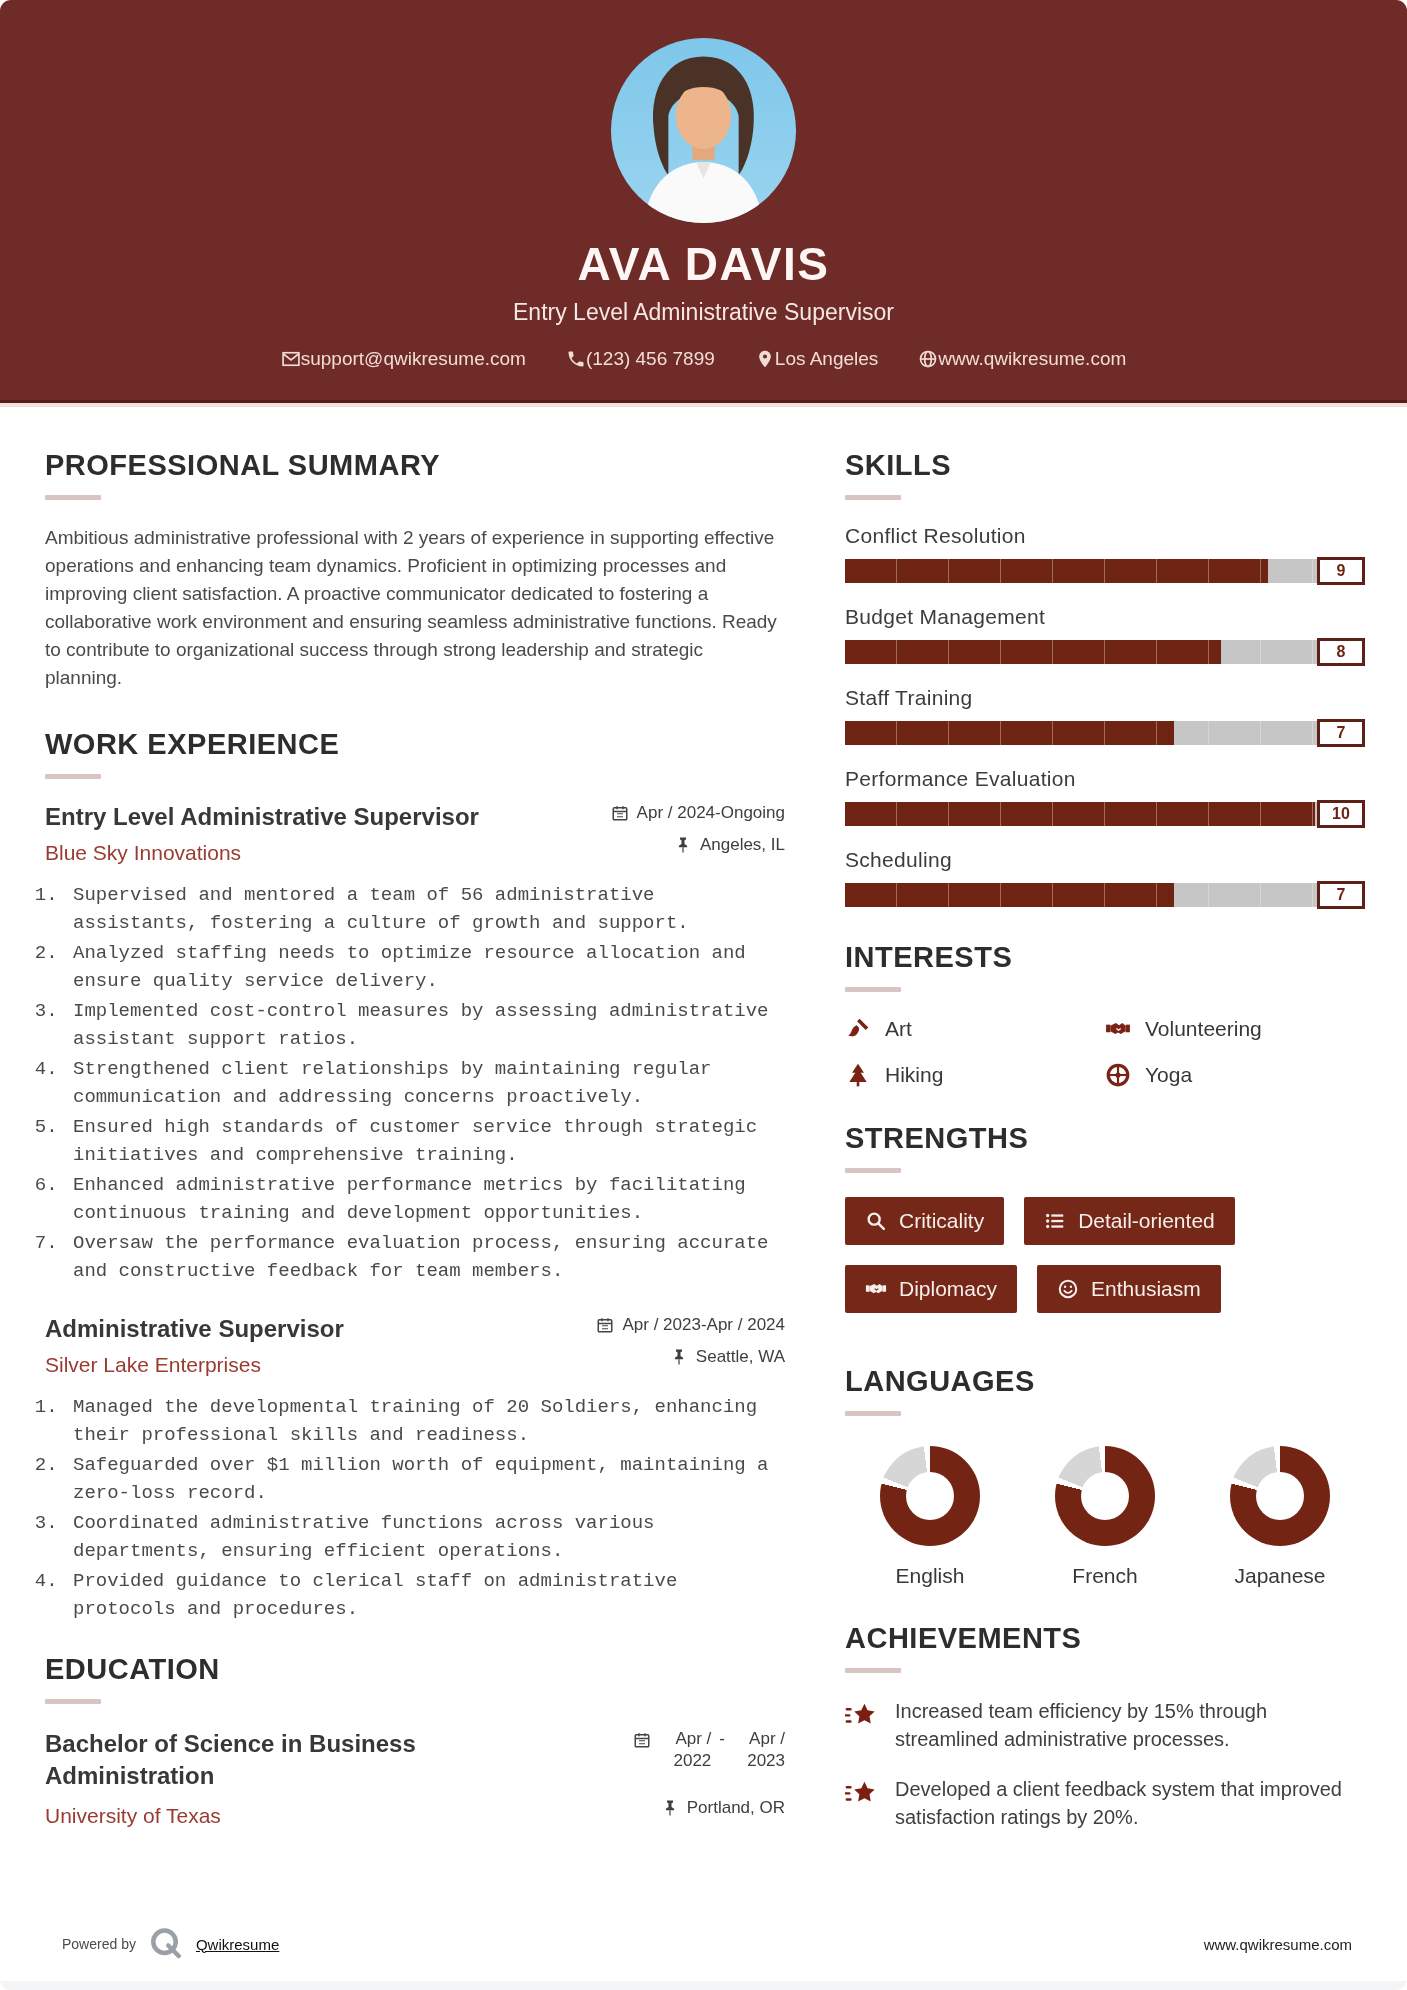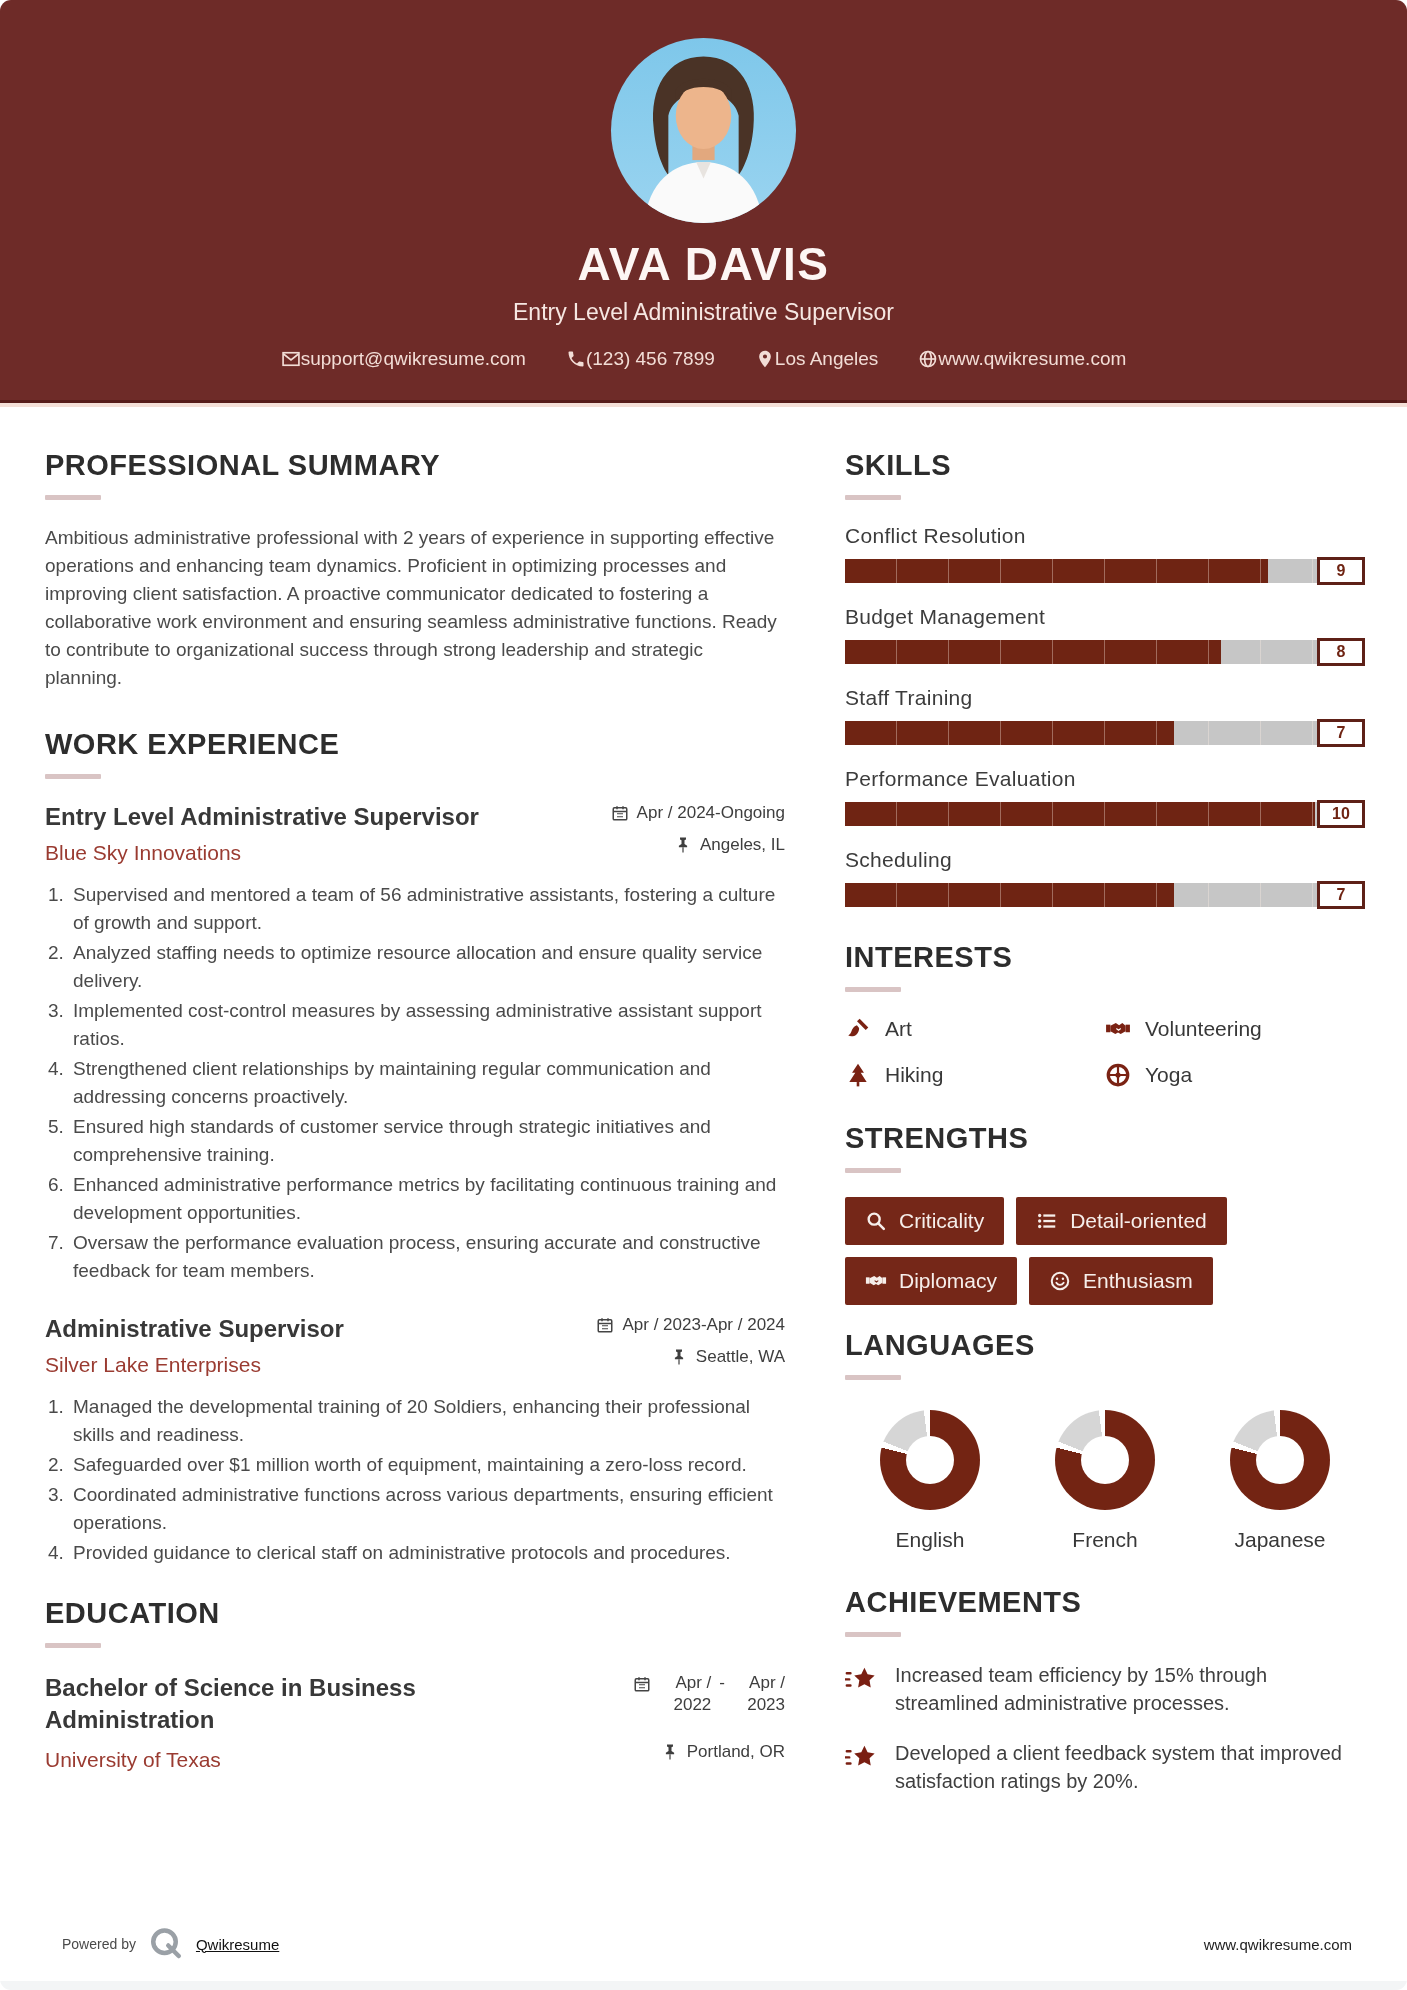--- a/index.html
+++ b/index.html
@@ -30,42 +30,42 @@
   .summary-text { font-size:19px; line-height:28px; color:#4A4A4A; margin-bottom:36px; }
 
   .job { margin-bottom:30px; }
   .job-head { display:flex; justify-content:space-between; align-items:flex-start; margin-bottom:14px; }
   .job-title { font-size:24px; font-weight:700; color:#383838; max-width:460px; }
   .job-company { font-size:21px; color:#9A3B31; margin-top:10px; }
   .job-meta { text-align:right; color:#3E3E3E; font-size:17px; flex:0 0 auto; }
   .meta-row { display:flex; justify-content:flex-end; align-items:center; gap:8px; margin-bottom:12px; }
   .micon { width:18px; height:18px; flex:0 0 auto; }
   .job-bullets { margin-left:24px; font-size:19px; line-height:28px; color:#4A4A4A; }
-  .job-bullets li { padding-left:4px; margin-bottom:2px; }
+  .job-bullets li { padding-left:4px; margin-bottom:2px;font-family:Liberation Mono, monospace; }
 
   .edu-head { display:flex; justify-content:space-between; align-items:flex-start; }
   .edu-degree { font-size:24px; font-weight:700; color:#383838; max-width:440px; line-height:32px; }
   .edu-school { font-size:21px; color:#9A3B31; margin-top:12px; }
   .edu-dates { display:flex; gap:8px; align-items:flex-start; justify-content:flex-end; color:#3E3E3E; font-size:17px; line-height:22px; }
   .date-stack { width:52px; }
   .edu-desc { font-size:19px; color:#4A4A4A; margin-top:16px; }
 
   
   .skill { margin-bottom:22px; }
   .skill-name { font-size:21px; color:#3C3C3C; letter-spacing:.3px; margin-bottom:11px; }
   .skill-bar { position:relative; height:24px; background:#C6C6C6; }
   .skill-bar::before { content:""; position:absolute; inset:0; background:repeating-linear-gradient(90deg, transparent 0, transparent calc(10% - 1px), rgba(255,240,230,.35) calc(10% - 1px), rgba(255,240,230,.35) 10%); pointer-events:none; }
   .skill-fill { height:100%; background:#6F2413; }
   .skill-value { position:absolute; right:0; top:50%; transform:translateY(-50%); width:48px; height:28px; background:#ffffff; border:3px solid #5E2017; color:#6F2413; font-size:16px; font-weight:700; display:flex; align-items:center; justify-content:center; }
 
   .interests-grid { display:grid; grid-template-columns:1fr 1fr; row-gap:20px; margin-bottom:34px; }
   .interest { display:flex; align-items:center; gap:14px; font-size:21px; color:#383838; }
   .iicon { width:26px; height:26px; color:#7A2213; flex:0 0 auto; }
 
-  .chips { display:flex; flex-wrap:wrap; gap:12px; margin-bottom:24px;text-align:center; }
+  .chips { display:flex; flex-wrap:wrap; gap:20px; margin-bottom:52px;text-align:center; }
   .chip { background:#752718; color:#F6EEEA; font-size:21px; display:flex; align-items:center; gap:12px; padding:12px 20px; border-radius:2px; }
   .chip .iicon { color:#F6EEEA; width:22px; height:22px; }
 
   .langs { display:flex; justify-content:space-between; padding:6px 10px 0; margin-bottom:34px; }
   .lang { width:150px; text-align:center; }
   .donut { width:100px; height:100px; border-radius:50%; margin:0 auto; position:relative; }
   .donut::after { content:""; position:absolute; inset:26px; background:#ffffff; border-radius:50%; }
   .lang-label { font-size:21px; color:#383838; margin-top:18px; }
 
   .ach { display:flex; gap:16px; margin-bottom:22px; align-items:flex-start; }

